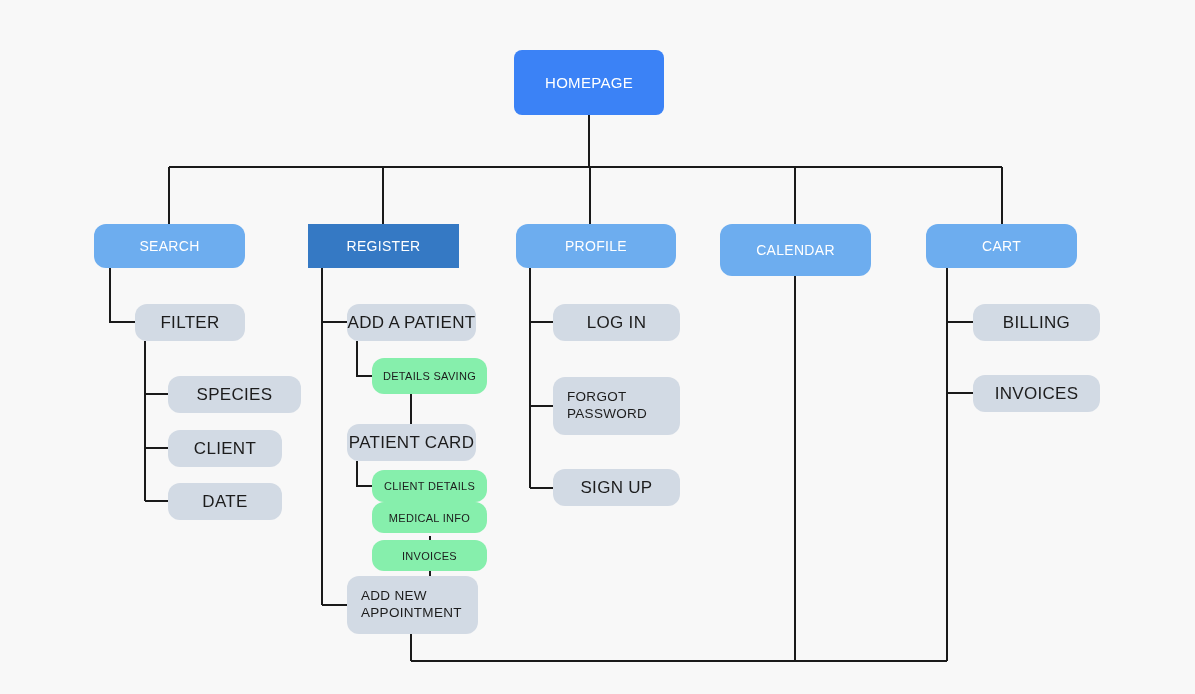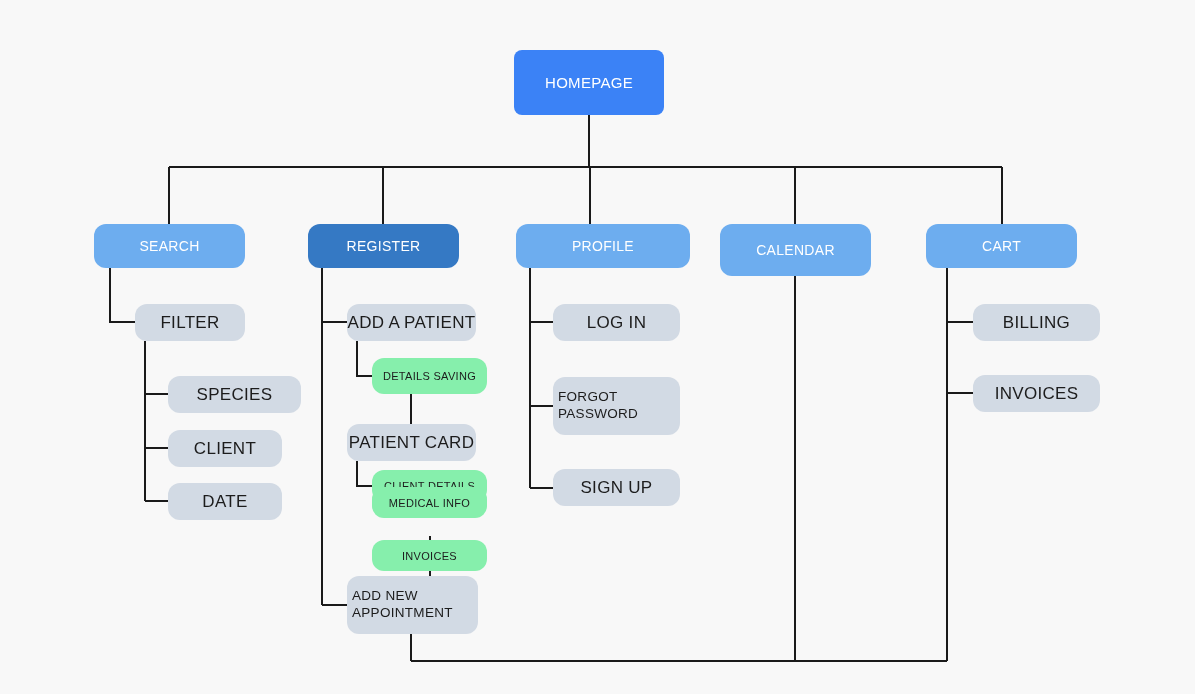--- a/index.html
+++ b/index.html
@@ -47,21 +47,21 @@
     justify-content: center;
     text-align: center;
     border-radius: 12px;
   }
   .node.lvl1-dark {
     background: #3579c4;
     color: #ffffff;
     font-size: 14px;
     justify-content: center;
     text-align: center;
-    border-radius: 12px;
+    border-radius: 0;
   }
   .node.leaf {
     background: #d2dae4;
     color: #1c1c1c;
     font-size: 17px;
     justify-content: center;
     text-align: center;
     border-radius: 12px;
   }
   .node.leaf-sm {
@@ -71,21 +71,21 @@
     justify-content: center;
     text-align: center;
     border-radius: 12px;
   }
   .node.leaf-left {
     background: #d2dae4;
     color: #1c1c1c;
     font-size: 13.5px;
     justify-content: flex-start;
     text-align: left;
-    padding-left: 5px;
+    padding-left: 14px;
     border-radius: 12px;
     line-height: 1.25;
   }
 </style>
 </head>
 <body>
 
 <div id="canvas">
 
   <svg id="edge-layer" viewBox="0 0 1195 694" width="1195" height="694">
@@ -131,21 +131,21 @@
       <path d="M411,661 L947,661"></path>
     </g>
   </svg>
 
   <div class="node lvl0" style="left:514px;top:50px;width:150px;height:65px">HOMEPAGE</div>
 
   <div class="node lvl1-light" style="left:94px;top:224px;width:151px;height:44px">SEARCH</div>
 
   <div class="node lvl1-dark" style="left:308px;top:224px;width:151px;height:44px">REGISTER</div>
 
-  <div class="node lvl1-light" style="left:516px;top:224px;width:174px;height:44px">PROFILE</div>
+  <div class="node lvl1-light" style="left:516px;top:224px;width:160px;height:44px">PROFILE</div>
 
   <div class="node lvl1-light" style="left:720px;top:224px;width:151px;height:52px">CALENDAR</div>
 
   <div class="node lvl1-light" style="left:926px;top:224px;width:151px;height:44px">CART</div>
 
   <div class="node leaf" style="left:135px;top:304px;width:110px;height:37px">FILTER</div>
 
   <div class="node leaf" style="left:168px;top:376px;width:133px;height:37px">SPECIES</div>
 
   <div class="node leaf" style="left:168px;top:430px;width:114px;height:37px">CLIENT</div>
@@ -153,21 +153,21 @@
   <div class="node leaf" style="left:168px;top:483px;width:114px;height:37px">DATE</div>
 
   <div class="node leaf" style="left:347px;top:304px;width:129px;height:37px">ADD A PATIENT</div>
 
   <div class="node leaf-sm" style="left:372px;top:358px;width:115px;height:36px">DETAILS SAVING</div>
 
   <div class="node leaf" style="left:347px;top:424px;width:129px;height:37px">PATIENT CARD</div>
 
   <div class="node leaf-sm" style="left:372px;top:470px;width:115px;height:32px">CLIENT DETAILS</div>
 
-  <div class="node leaf-sm" style="left:372px;top:487px;width:115px;height:31px">MEDICAL INFO</div>
+  <div class="node leaf-sm" style="left:372px;top:502px;width:115px;height:31px">MEDICAL INFO</div>
 
   <div class="node leaf-sm" style="left:372px;top:540px;width:115px;height:31px">INVOICES</div>
 
   <div class="node leaf-left" style="left:347px;top:576px;width:131px;height:58px">ADD NEW
 APPOINTMENT</div>
 
   <div class="node leaf" style="left:553px;top:304px;width:127px;height:37px">LOG IN</div>
 
   <div class="node leaf-left" style="left:553px;top:377px;width:127px;height:58px">FORGOT
 PASSWORD</div>

